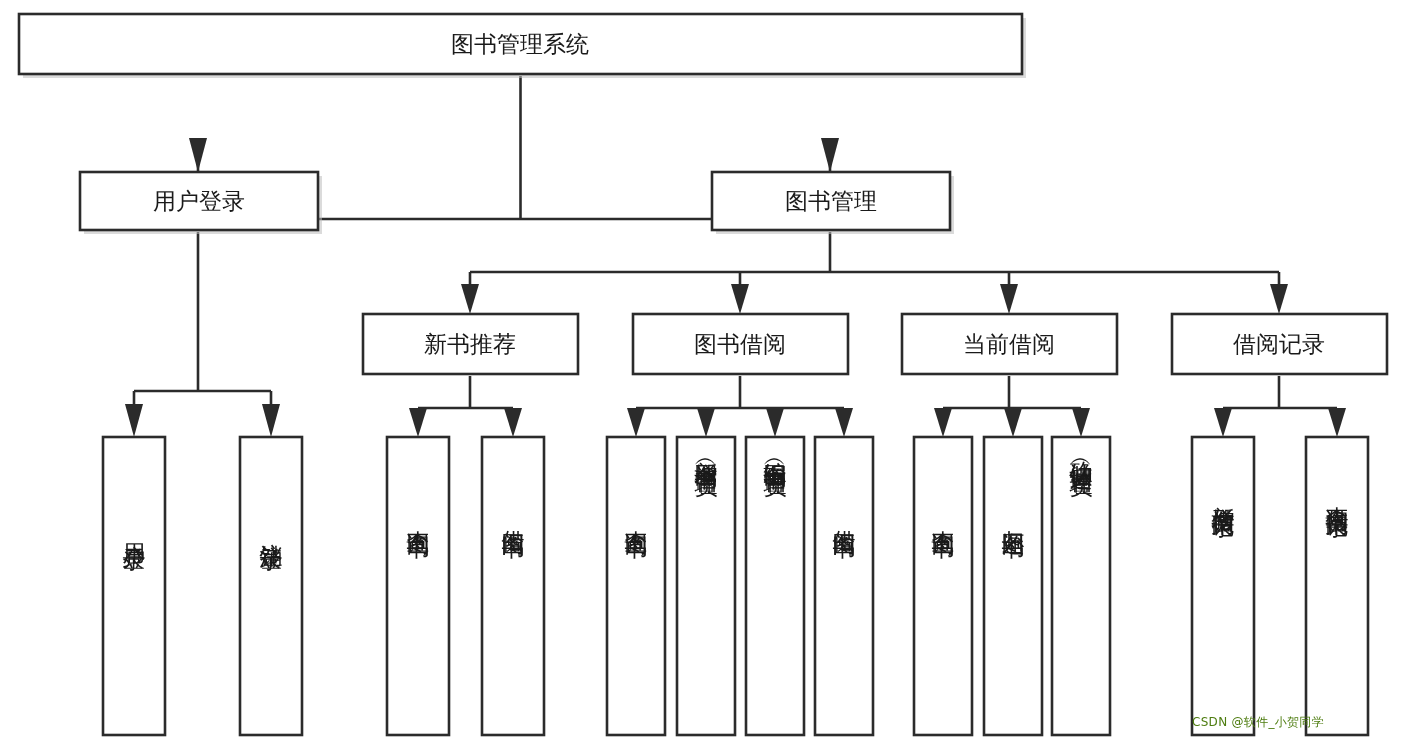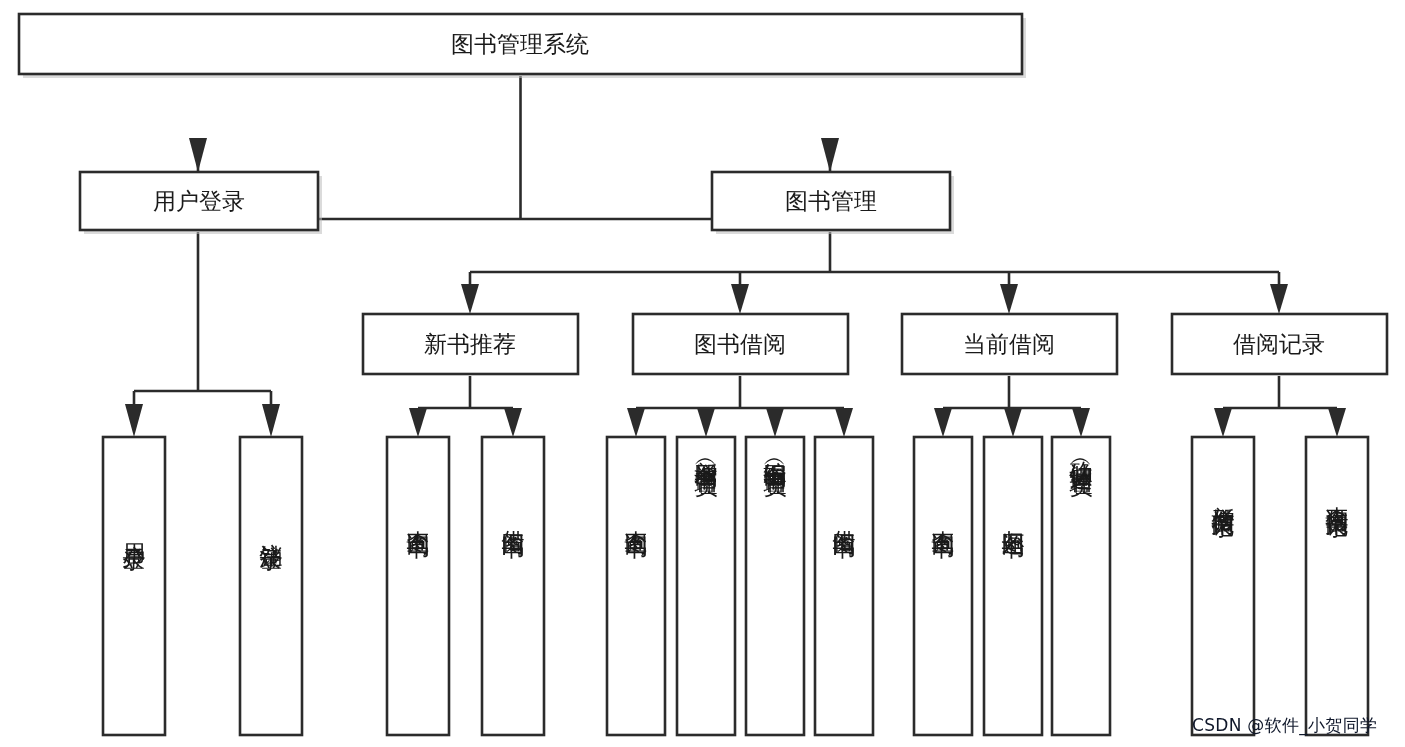--- a/index.html
+++ b/index.html
@@ -66,22 +66,22 @@
     letter-spacing: 2px;
     white-space: nowrap;
     text-align: center;
     pointer-events: none;
   }
   .watermark {
     position: absolute;
     left: 1192px;
     top: 714px;
     font-family: "DejaVu Sans", "Liberation Sans", sans-serif;
-    font-size: 17px;
-    color: #0f172a;
+    font-size: 12px;
+    color: #4d7c0f;
     white-space: nowrap;
     letter-spacing: 0.3px;
   }
 </style>
 </head>
 <body>
 
 <div id="diagram-root">
 
   <svg id="chart-svg" viewBox="0 0 1405 747">

